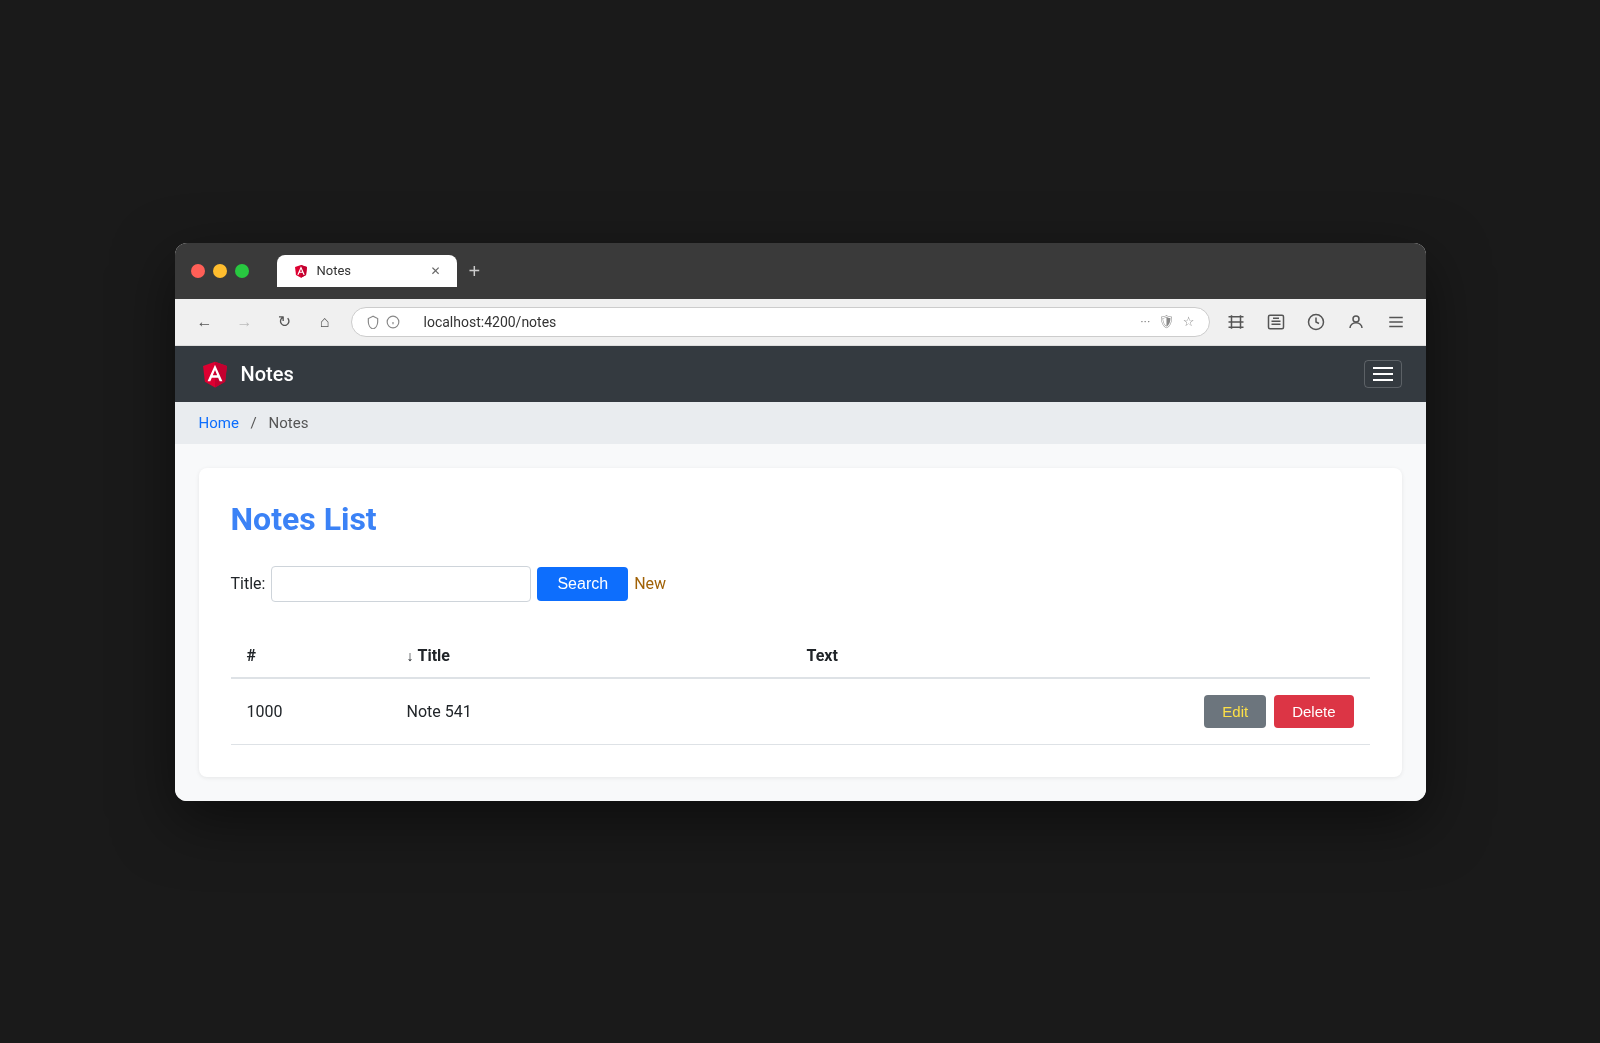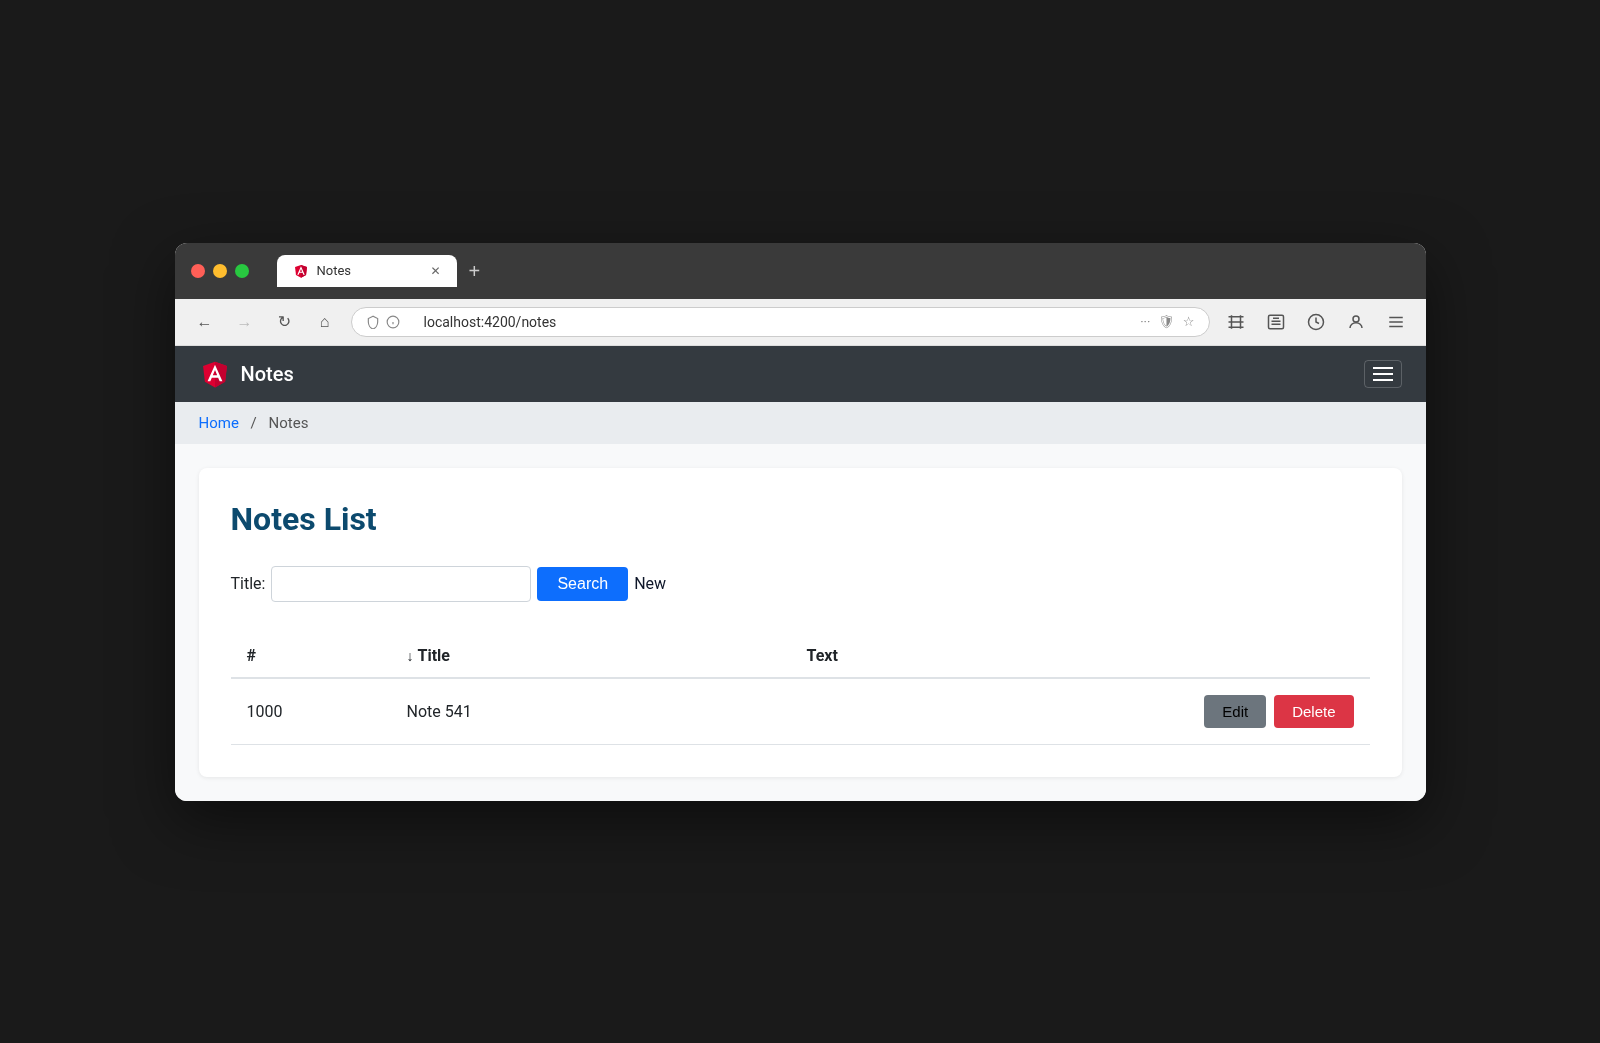--- a/index.html
+++ b/index.html
@@ -215,21 +215,21 @@
     .content-card {
       background: #fff;
       border-radius: 8px;
       padding: 32px;
       box-shadow: 0 1px 4px rgba(0,0,0,0.08);
     }
 
     .notes-list-title {
       font-size: 32px;
       font-weight: 700;
-      color: #0c4a6e;
+      color: #3b82f6;
       margin-bottom: 28px;
     }
 
     
     .search-row {
       display: flex;
       align-items: center;
       gap: 6px;
       margin-bottom: 32px;
     }
@@ -249,21 +249,21 @@
       background: #0d6efd;
       color: #fff;
       border: none;
       border-radius: 4px;
       padding: 8px 20px;
       font-size: 16px;
       cursor: pointer;
     }
     .new-link {
       font-size: 16px;
-      color: #0f172a;
+      color: #a16207;
       cursor: pointer;
       text-decoration: none;
     }
 
     
     .notes-table {
       width: 100%;
       border-collapse: collapse;
     }
     .notes-table th {
@@ -285,21 +285,21 @@
 
     .notes-table td {
       padding: 16px 16px;
       font-size: 16px;
       color: #212529;
       border-bottom: 1px solid #dee2e6;
     }
 
     .edit-btn {
       background: #6c757d;
-      color: #000000;
+      color: #fde047;
       border: none;
       border-radius: 4px;
       padding: 8px 18px;
       font-size: 15px;
       cursor: pointer;
       margin-right: 8px;
     }
     .delete-btn {
       background: #dc3545;
       color: #ffffff;

